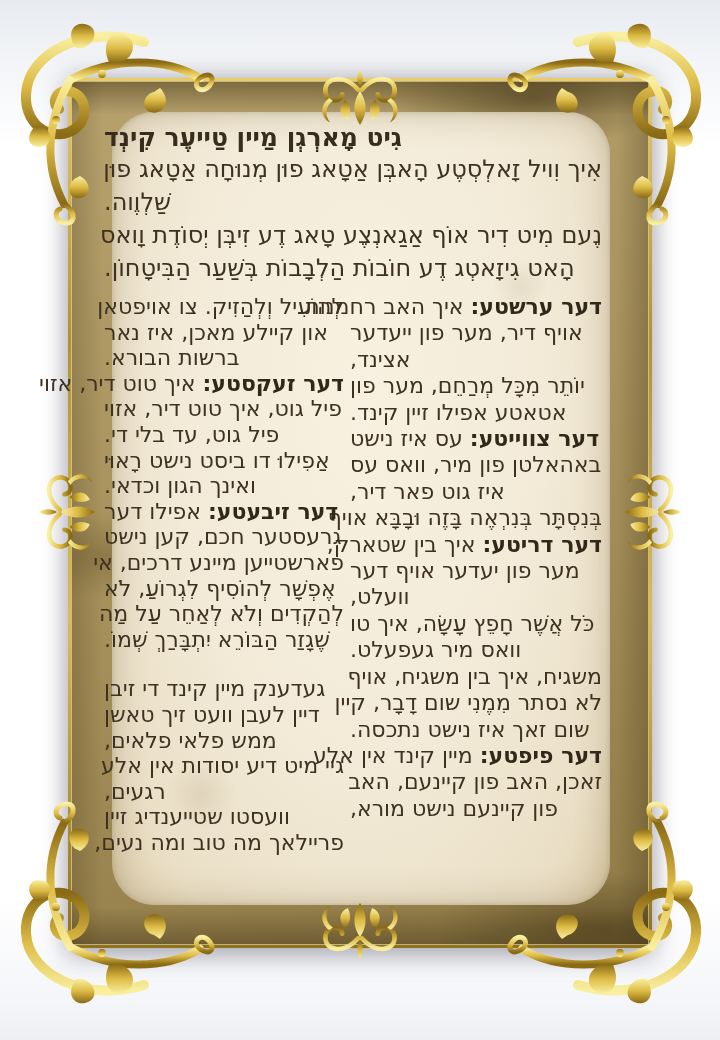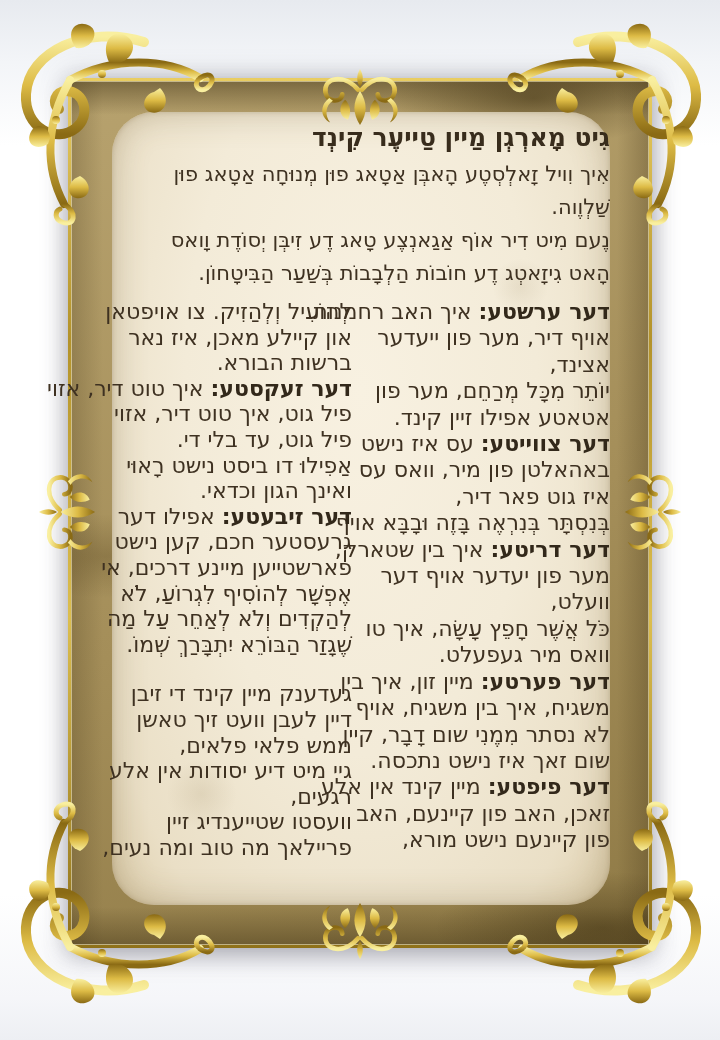--- a/index.html
+++ b/index.html
@@ -44,28 +44,28 @@
   
   .orn{position:absolute;overflow:visible;pointer-events:none;}
   .orn.tr{transform:scaleX(-1);}
   .orn.bl{transform:scaleY(-1);}
   .orn.br{transform:scale(-1,-1);}
   .orn.edge-left{transform:rotate(-90deg);}
   .orn.edge-right{transform:rotate(90deg);}
   .orn.bottom-center{transform:scaleY(-1);}
   
   .content{
-    position:absolute;left:112px;top:112px;width:498px;height:793px;
-    color:#3e3121;text-align:right;border-radius:24px;
+    position:absolute;left:104px;top:112px;width:498px;height:793px;
+    color:#3e3121;text-align:left;border-radius:24px;
   }
   .title{
     margin-top:11px;font-size:25px;font-weight:bold;color:#382c1c;
     white-space:nowrap;line-height:30px;
   }
-  .intro{margin-top:5px;font-size:21px;line-height:33px;}
+  .intro{font-size:24px;line-height:33px;}
   .intro .tline{white-space:nowrap;}
   .columns{display:flex;flex-direction:row;margin-top:9px;}
   .col{font-size:22px;}
   .col-right{width:252px;line-height:26.4px;}
   .col-left{width:240px;line-height:25.6px;margin-right:6px;}
   .tline{white-space:nowrap;}
   .tline .lead{font-weight:bold;color:#32281a;}
   .tline.spacer{height:24px;}
 </style>
 </head>
@@ -168,21 +168,20 @@
           <div class="tline">אטאטע אפילו זיין קינד.</div>
           <div class="tline"><span class="lead">דער צווייטע:</span> עס איז נישט</div>
           <div class="tline">באהאלטן פון מיר, וואס עס</div>
           <div class="tline">איז גוט פאר דיר,</div>
           <div class="tline">בְּנִסְתָּר בְּנִרְאֶה בָּזֶה וּבָבָּא אויף</div>
           <div class="tline"><span class="lead">דער דריטע:</span> איך בין שטארק,</div>
           <div class="tline">מער פון יעדער אויף דער</div>
           <div class="tline">וועלט,</div>
           <div class="tline">כֹּל אֲשֶׁר חָפֵץ עָשָׂה, איך טו</div>
           <div class="tline">וואס מיר געפעלט.</div>
-          <div class="tline"><span class="lead">דער פערטע:</span> מיין זון, איך בין</div>
           <div class="tline">משגיח, איך בין משגיח, אויף</div>
           <div class="tline">לא נסתר מִמֶנִי שום דָבָר, קיין</div>
           <div class="tline">שום זאך איז נישט נתכסה.</div>
           <div class="tline"><span class="lead">דער פיפטע:</span> מיין קינד אין אלע</div>
           <div class="tline">זאכן, האב פון קיינעם, האב</div>
           <div class="tline">פון קיינעם נישט מורא,</div>
         </div>
       <div class="col col-left" id="col-left">
           <div class="tline">לְהוֹעִיל וְלְהַזִיק. צו אויפטאן</div>
           <div class="tline">און קיילע מאכן, איז נאר</div>

